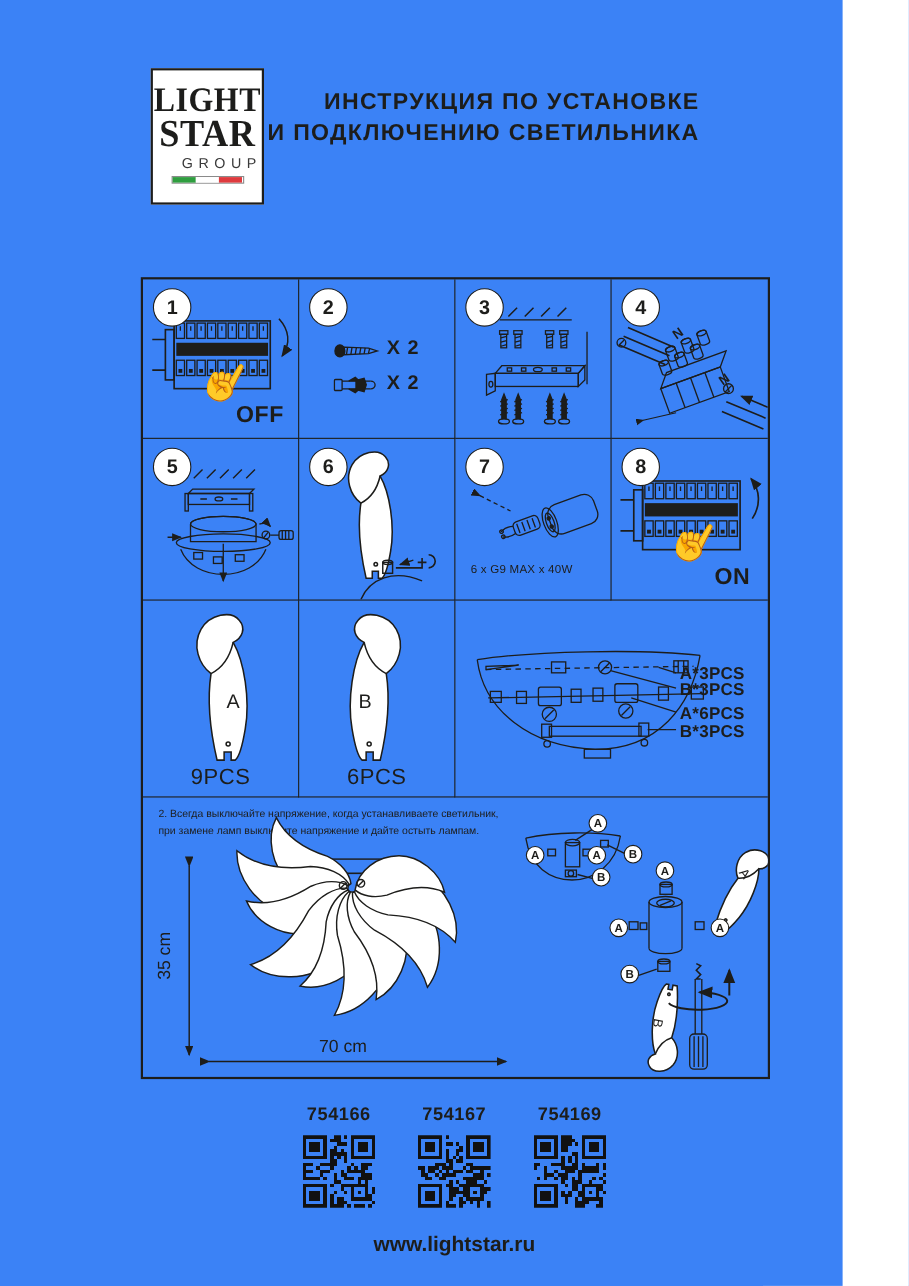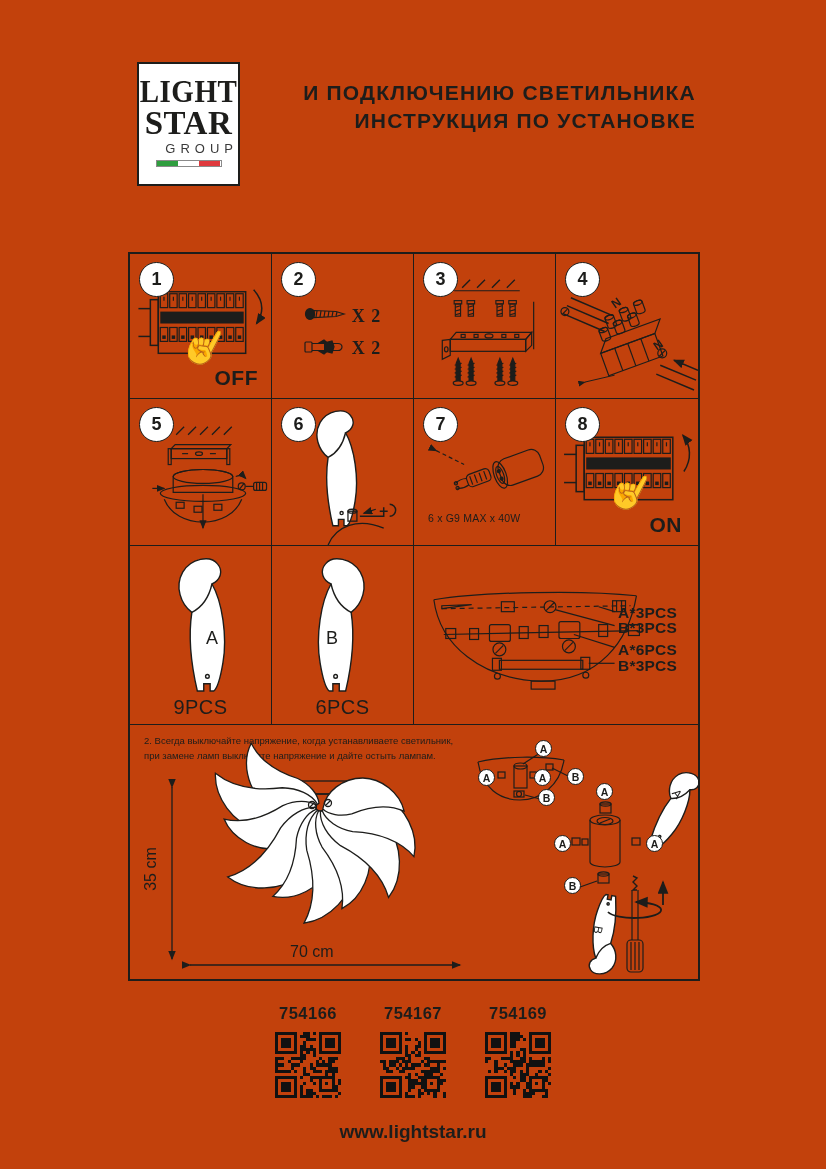--- a/index.html
+++ b/index.html
@@ -1,16 +1,16 @@
 <!DOCTYPE html>
 <html><head>
 <meta charset="utf-8">
 <style>
   html,body{margin:0;padding:0;background:#fff;}
-  .page{position:relative;width:826px;height:1169px;background:#c2410c;overflow:hidden;
+  .page{position:relative;width:766px;height:1169px;background:#3b82f6;overflow:hidden;
         font-family:"Liberation Sans",sans-serif;color:#1d1d1b;}
   .abs{position:absolute;}
   
   .logo-box{position:absolute;left:137px;top:62px;width:99px;height:120px;
             border:2.5px solid #1d1d1b;text-align:center;background:#fff;}
   .logo-light{font-family:"Liberation Serif",serif;font-weight:bold;font-size:29px;
               line-height:1;margin-top:13px;letter-spacing:.5px;transform:scaleY(1.08);}
   .logo-star{font-family:"Liberation Serif",serif;font-weight:bold;font-size:33px;
              line-height:.98;letter-spacing:.5px;transform:scaleY(1.05);}
   .logo-group{font-size:13px;letter-spacing:5px;padding-left:5px;margin-top:3px;color:#3a3a3a;text-align:right;}
@@ -27,21 +27,21 @@
   .cell.lastcol{border-right:none;}
   .cell.lastrow{border-bottom:none;}
   .cell.span2{grid-column:span 2;}
   .cell.span4{grid-column:span 4;}
   .cell svg.art{position:absolute;inset:0;width:100%;height:100%;overflow:visible;}
   .stepnum{position:absolute;top:8px;left:9px;width:33px;height:33px;border:1.7px solid #1d1d1b;
            border-radius:50%;display:flex;align-items:center;justify-content:center;
            font-size:18px;font-weight:bold;background:#fff;z-index:2;}
   .bigword{position:absolute;font-weight:bold;font-size:21px;letter-spacing:.5px;}
   .hand{position:absolute;font-size:37px;line-height:1;transform:rotate(28deg);color:#1d1d1b;}
-  .x2row{position:absolute;left:0;width:100%;display:flex;align-items:flex-start;justify-content:center;gap:4px;font-family:Liberation Serif, serif;}
+  .x2row{position:absolute;left:0;width:100%;display:flex;align-items:flex-end;justify-content:center;gap:4px;}
   .x2row .qty{font-size:18px;font-weight:bold;letter-spacing:1px;}
   .lamp-label{position:absolute;font-size:10.5px;letter-spacing:.2px;}
   .nlabel{position:absolute;font-size:12px;font-weight:bold;transform:rotate(-35deg);}
   .blade-letter{position:absolute;font-size:18px;}
   .pcs{position:absolute;bottom:5px;width:100%;text-align:center;font-size:20px;letter-spacing:.5px;}
   .dome-label{position:absolute;left:204px;font-size:15.5px;font-weight:bold;letter-spacing:.2px;white-space:nowrap;}
   .notes{position:absolute;left:14px;top:9px;width:330px;font-size:9.5px;line-height:1.55;}
   .dimlabel{position:absolute;font-size:16px;}
   .circ{position:absolute;width:15px;height:15px;border:1.3px solid #1d1d1b;border-radius:50%;
         display:flex;align-items:center;justify-content:center;font-size:10.5px;font-weight:bold;
@@ -131,22 +131,22 @@
     <div class="logo-star">STAR</div>
     <div class="logo-group">GROUP</div>
     <div class="flag">
       <span style="background:#2f9e3f"></span>
         <span style="background:#fff"></span>
         <span style="background:#df3a3e"></span>
     </div>
   </div>
   <div class="titles">
     <div class="instr">
+      <div>ИНСТРУКЦИЯ ПО УСТАНОВКЕ</div>
       <div>И ПОДКЛЮЧЕНИЮ СВЕТИЛЬНИКА</div>
-      <div>ИНСТРУКЦИЯ ПО УСТАНОВКЕ</div>
     </div>
   </div>
 
   <div class="grid">
 
     <div class="cell">
       <div class="stepnum">1</div>
       <svg class="art" viewBox="0 0 141 145" fill="none" stroke="#1d1d1b" stroke-width="1.5">
         <use href="#sym-breaker" transform="translate(8,28)"></use>
         <path d="M124,36 C133,46 135,58 127,70" marker-end="url(#ah)"></path>

